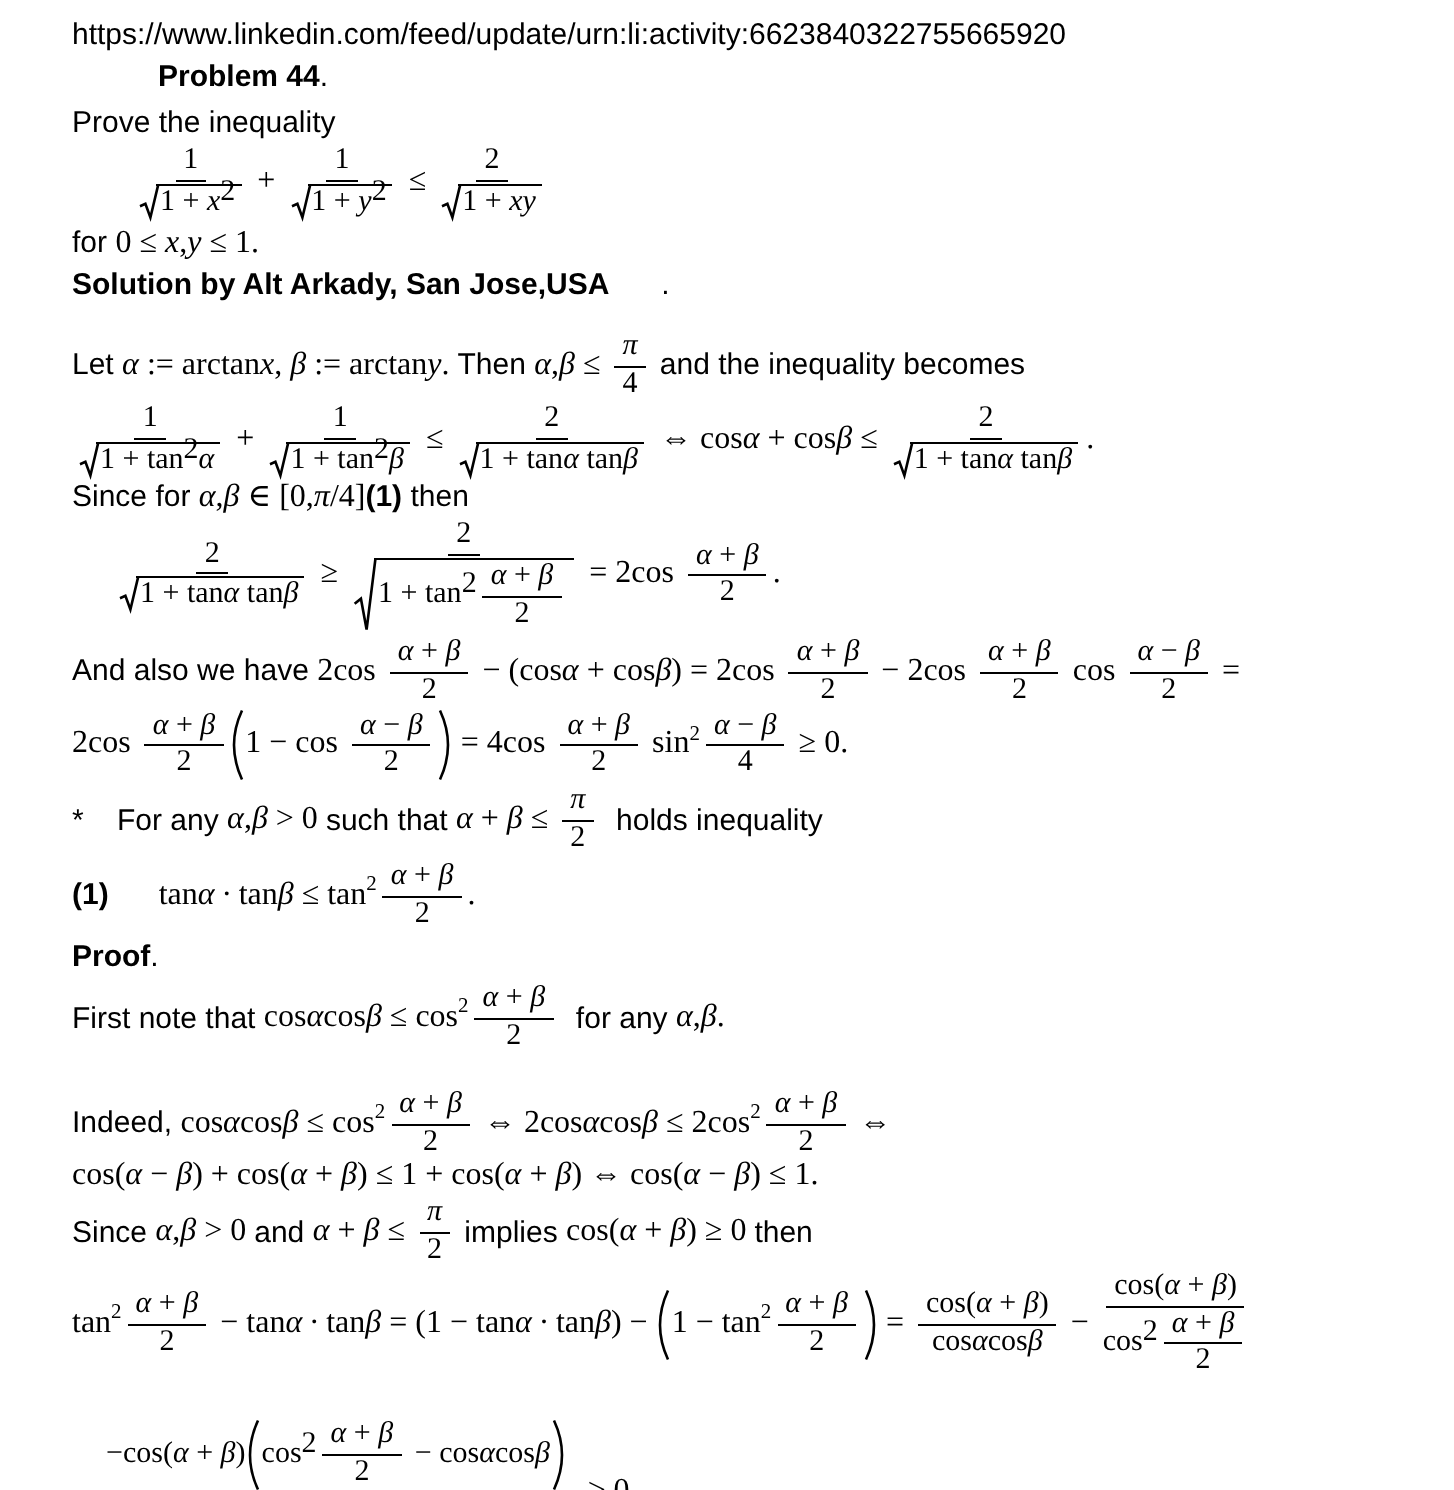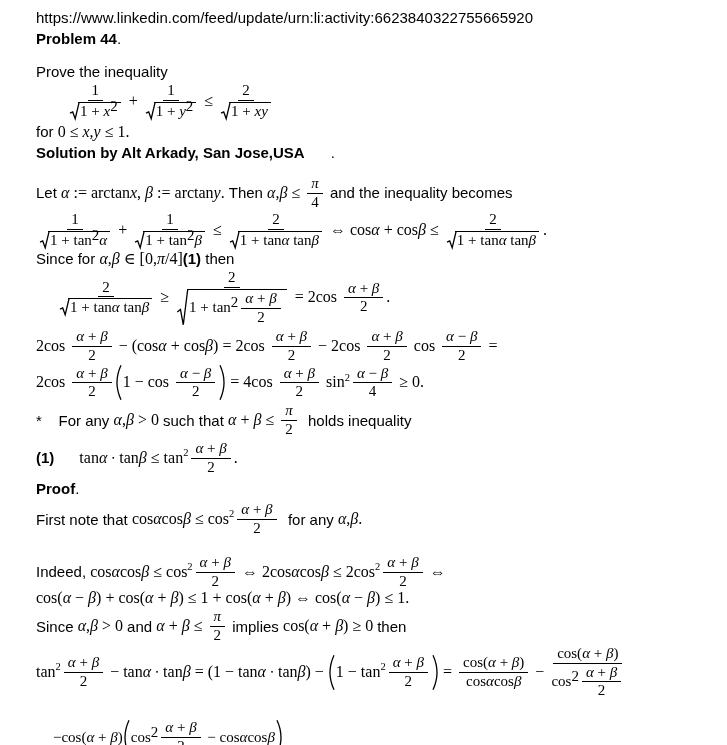--- a/index.html
+++ b/index.html
@@ -27,25 +27,25 @@
   .pbody{display:inline-flex;align-items:center;padding:0 1px;}
 </style>
 </head>
 <body>
 
 <div class="page">
   <div id="doc">
       <div class="line base">
         <span class="txt">https://www.linkedin.com/feed/update/urn:li:activity:6623840322755665920</span>
       </div>
-      <div class="line base" style="margin-top: 3px;">
+      <div class="line base" style="margin-top: 3px; margin-left: 43px;">
         <span class="txt bold">Problem 44</span>
         <span class="txt">.</span>
       </div>
-      <div class="line base" style="margin-top: 15px;">
+      <div class="line base" style="margin-top: 5px;">
         <span class="txt">Prove the inequality</span>
       </div>
       <div class="line" style="padding-left: 30px; margin-top: 2px;">
         <span class="mfrac">
           <span class="fnum">
             <span class="mrow">
               <span class="mr">1</span>
             </span>
           </span>
           <span class="fden">
@@ -352,20 +352,21 @@
           </span>
           <span class="fden">
             <span class="mrow">
               <span class="mr">2</span>
             </span>
           </span>
         </span>
         <span class="mr">.</span>
       </div>
       <div class="line" style="margin-top: 3px;">
+        <span class="txt">And also we have </span>
         <span class="mr">2cos </span>
         <span class="mfrac">
           <span class="fnum">
             <span class="mrow">
               <span class="mi">α</span>
               <span class="mr"> + </span>
               <span class="mi">β</span>
             </span>
           </span>
           <span class="fden">

